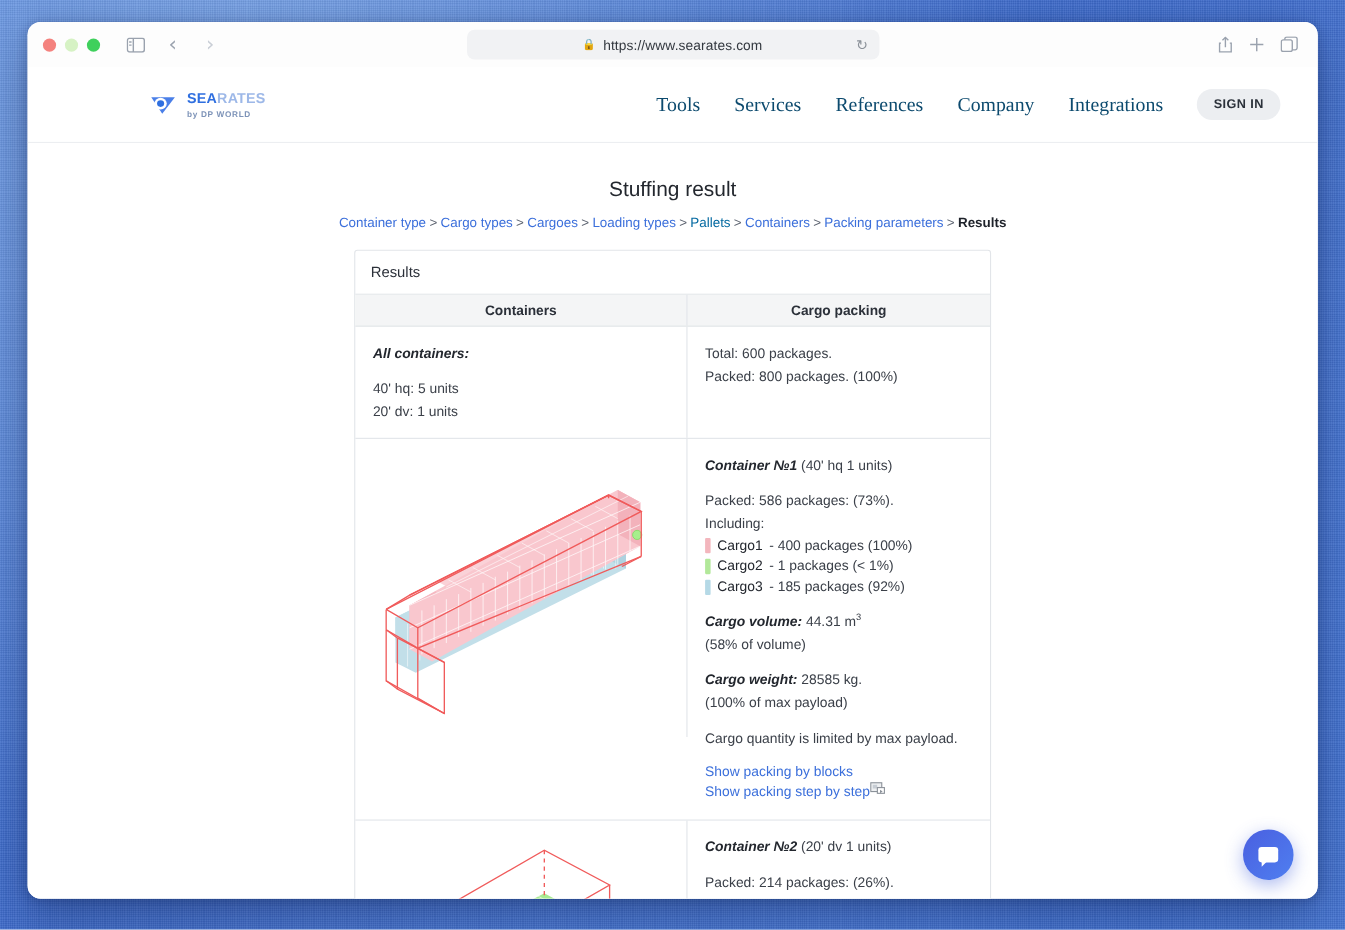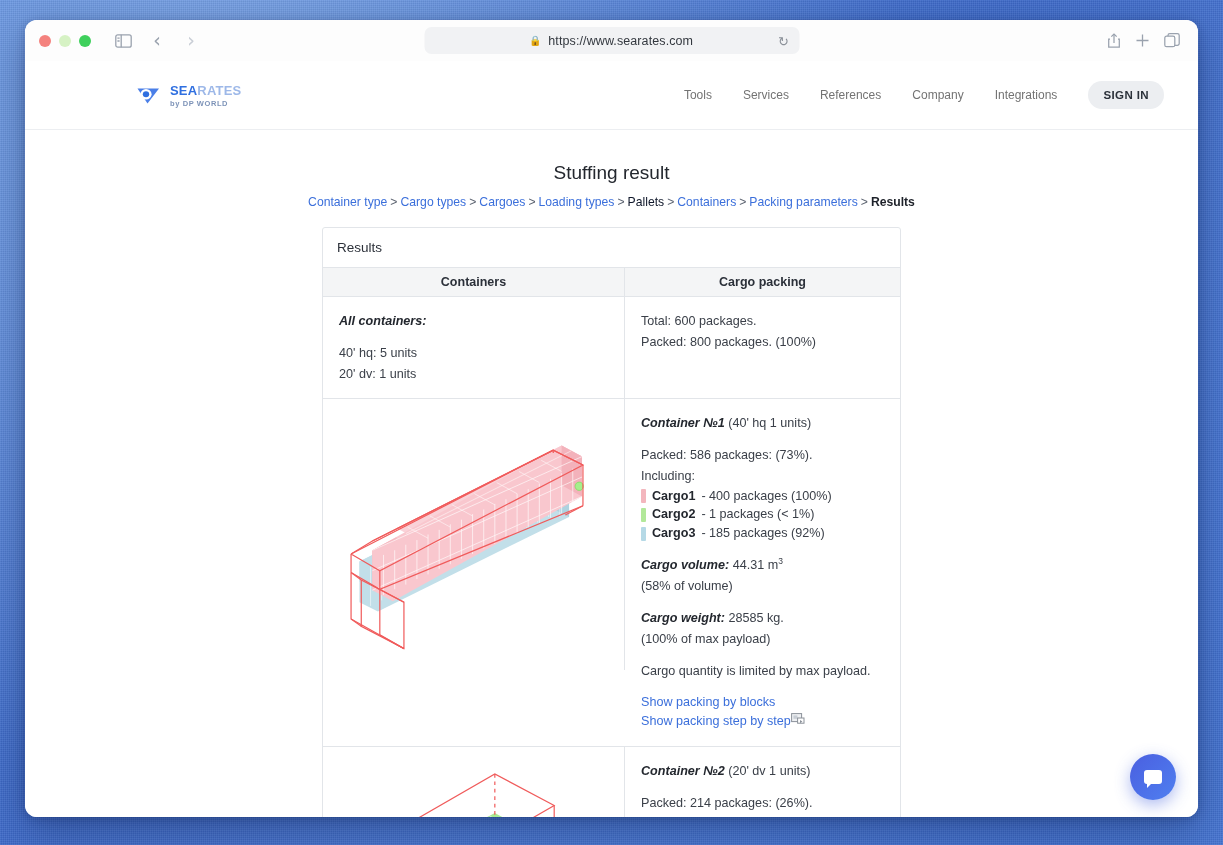--- a/index.html
+++ b/index.html
@@ -99,23 +99,24 @@
   .logo-main .rates { color: #9db8e8; }
   .logo-sub { font-size: 7.5px; font-weight: 700; color: #7d93b8; letter-spacing: .6px; margin-top: 2px; }
 
   nav.mainnav {
     margin-left: auto;
     display: flex;
     align-items: center;
     gap: 31px;
   }
   nav.mainnav a {
-    font-size: 12px;
-    color: #737373;
+    font-size: 18px;
+    color: #0c4a6e;
     text-decoration: none;
+    font-family: Liberation Serif, serif;
   }
   .signin {
     background: #eceef1;
     color: #2b313a;
     font-size: 11.5px;
     font-weight: 700;
     letter-spacing: .4px;
     padding: 8px 15px;
     border-radius: 16px;
     border: none;
@@ -129,21 +130,21 @@
     font-weight: 400;
     color: #23272e;
   }
   .breadcrumb {
     text-align: center;
     margin-top: 11px;
     font-size: 12.2px;
     color: #3b6fdb;
   }
   .breadcrumb a { color: #3b6fdb; text-decoration: none; }
-  .breadcrumb .crumb.dim { color: #0f172a; }
+  .breadcrumb .crumb.dim { color: #0369a1; }
   .breadcrumb .crumb.current { color: #1e222a; font-weight: 700; }
   .breadcrumb .sep { color: #5c6370; margin: 0 3px; }
 
   
   .card {
     width: 579px;
     margin: 18px auto 0;
     border: 1px solid #e2e5e9;
     border-radius: 3px;
     background: #fff;
@@ -181,21 +182,21 @@
 
   .ftxt { font-size: 12.6px; color: #3b4049; line-height: 1.65; }
   .ftxt b, .bold { font-weight: 700; color: #23272e; font-style: italic; }
   .spacer { height: 11px; }
 
   .cargo-line { display: flex; align-items: center; gap: 6px; line-height: 1.5; }
   .swatch { width: 5px; height: 14px; border-radius: 1px; flex: none; }
   .sw-c1 { background: #f3b6bd; }
   .sw-c2 { background: #b2e89a; }
   .sw-c3 { background: #b5d9e6; }
-  .cargo-name { font-weight: 700; color: #23272e; font-size: 12.6px; }
+  .cargo-name { font-weight: 400; color: #23272e; font-size: 12.6px; }
   .cargo-rest { font-size: 12.6px; color: #3b4049; }
 
   sup { font-size: 8.5px; vertical-align: super; }
 
   .link { color: #3b6fdb; font-size: 12.6px; text-decoration: none; display: inline-block; line-height: 1.45; }
   .link-row { display: flex; align-items: center; gap: 0; }
 
   
   .viz { width: 100%; display: block; }
 

